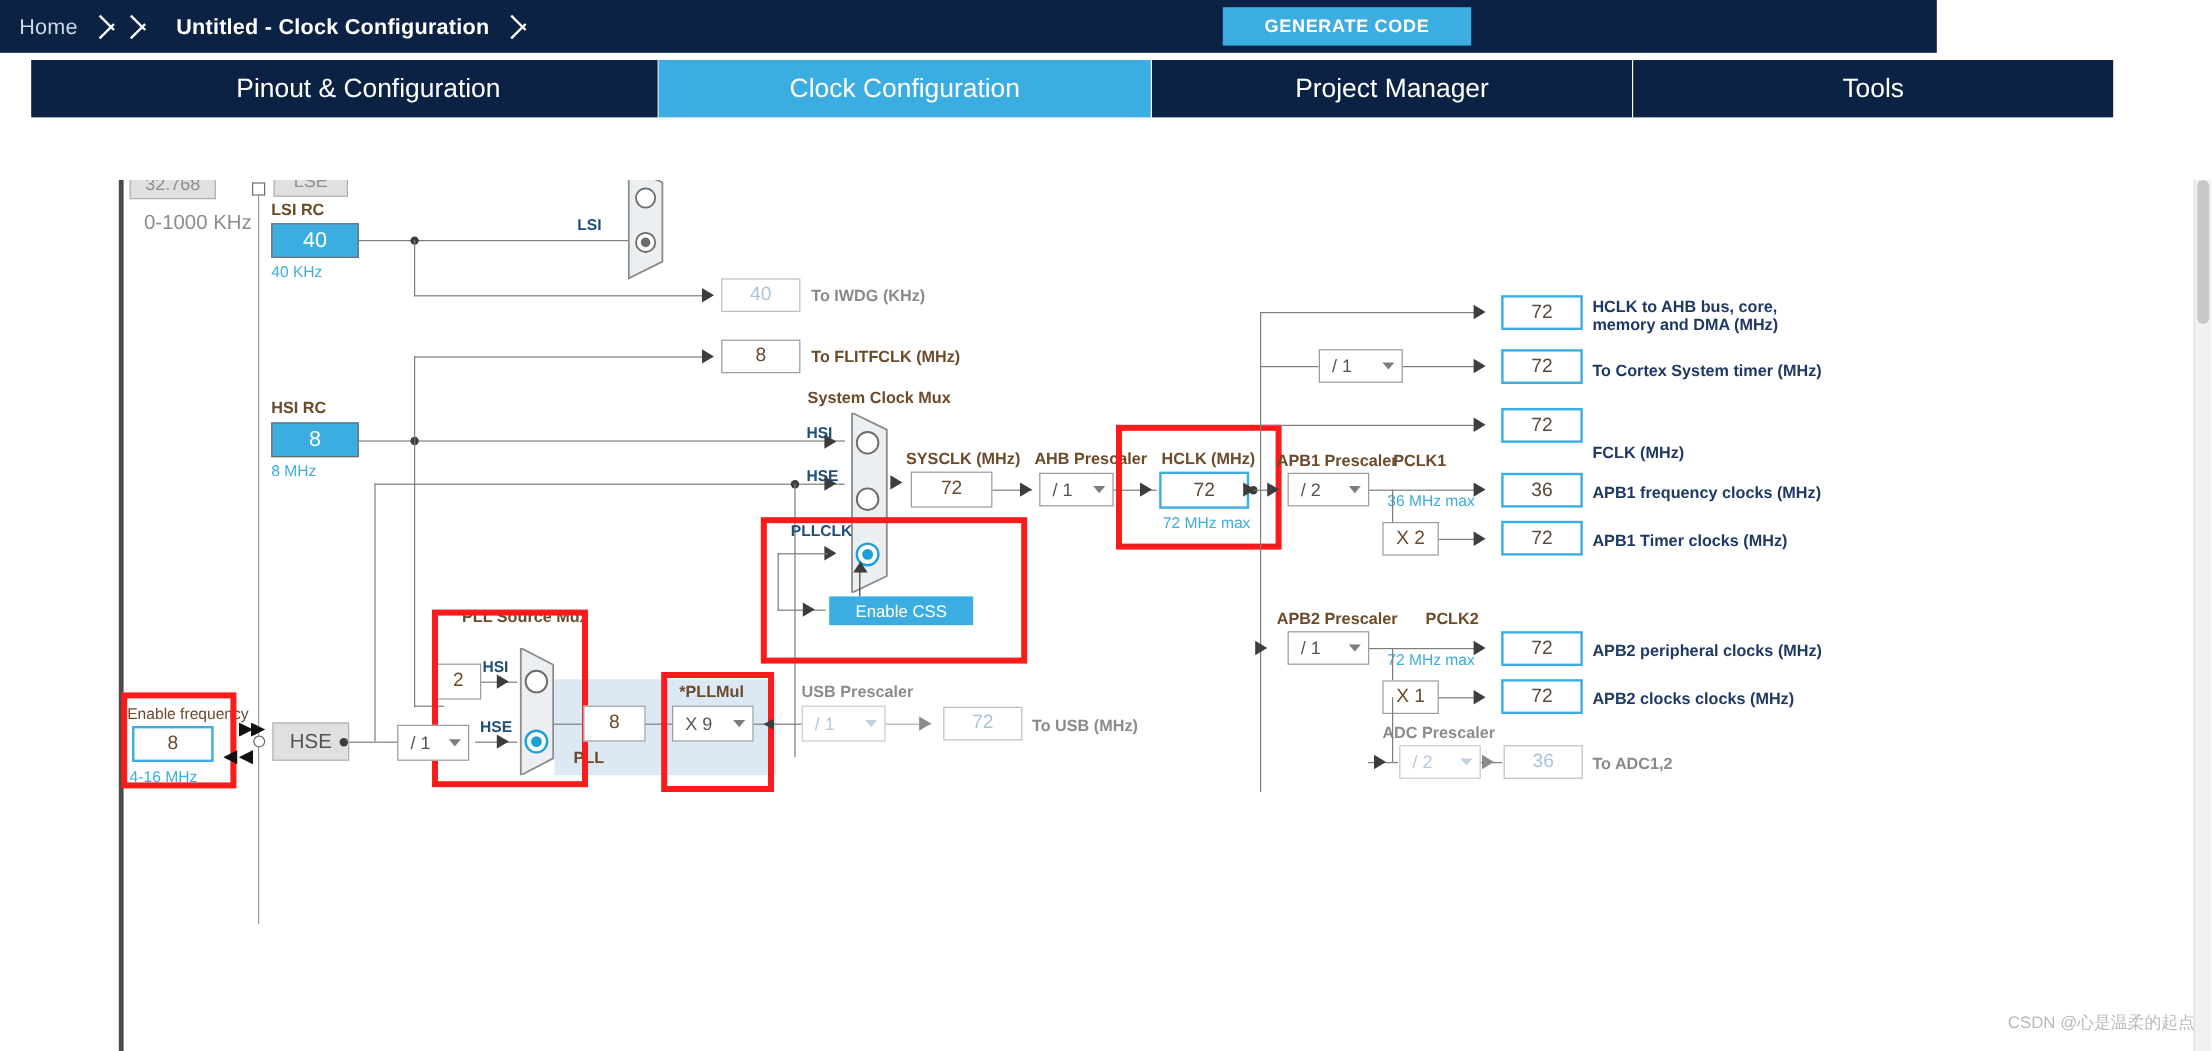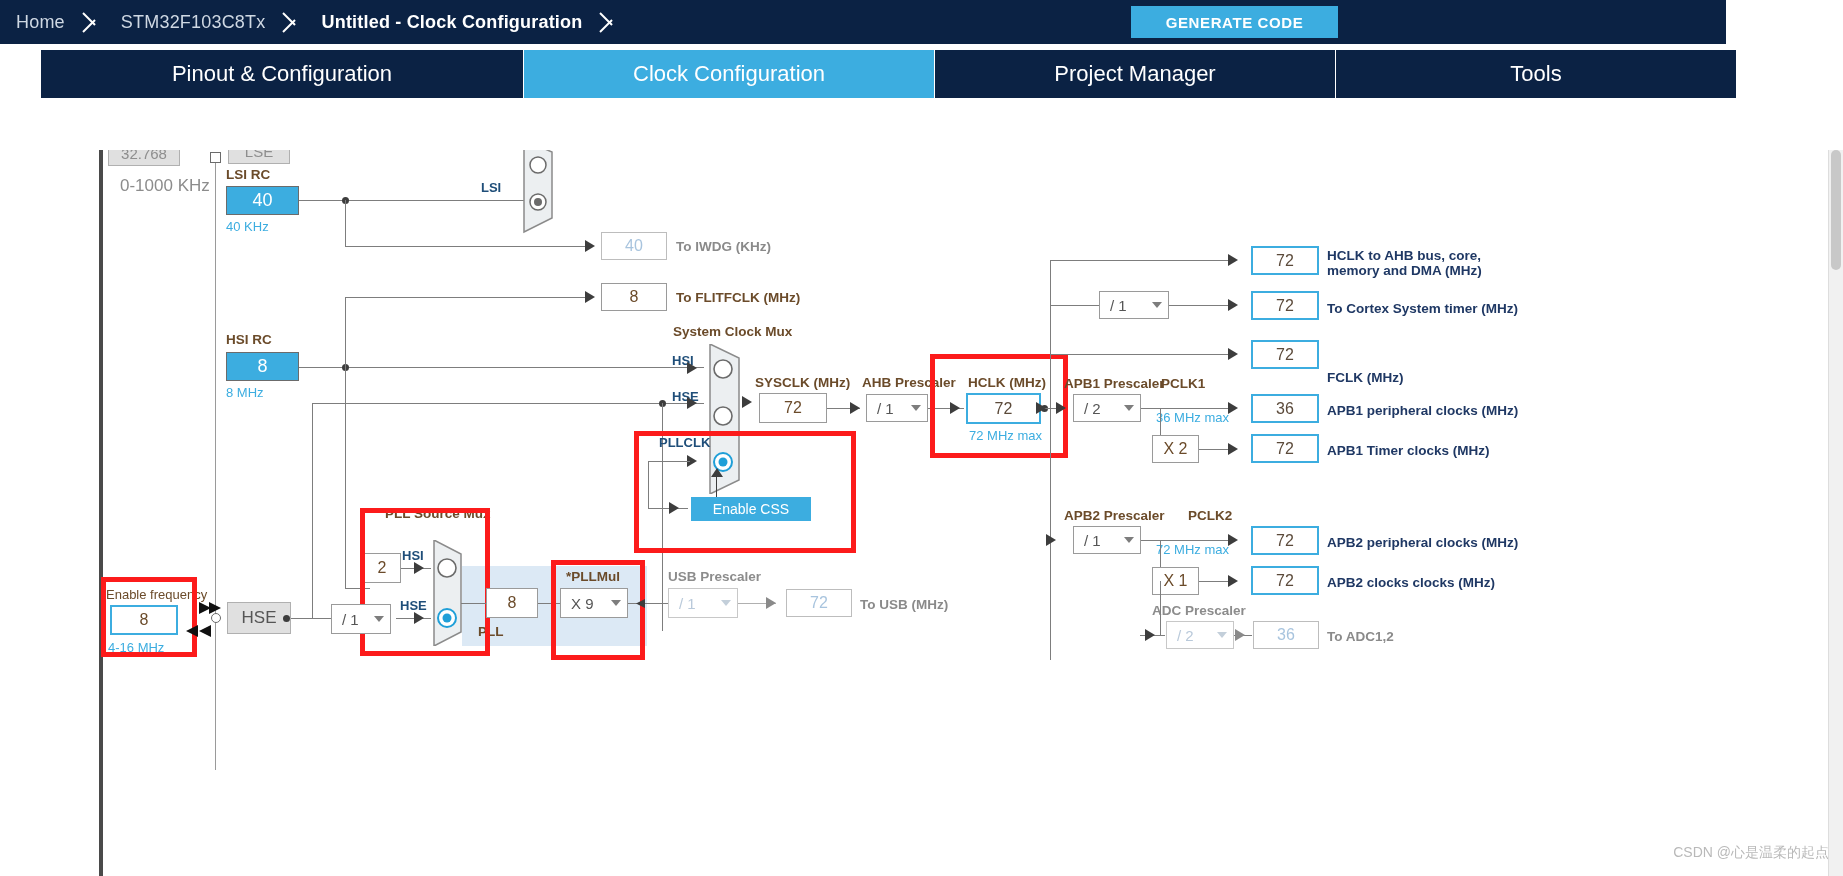--- a/index.html
+++ b/index.html
@@ -5,22 +5,23 @@
   html,body{margin:0;padding:0;}
   body{
     width:1843px;height:876px;
     background:#ffffff;
     font-family:"Liberation Sans", sans-serif;
     overflow:hidden;
     position:relative;
   }
   
   .topbar{
-    position:absolute;left:0;top:0;width:1726px;height:44px;
+    position:absolute;left:0;top:0;width:1582px;height:44px;
     background:#0b2244;
+    padding-left:32px;
   }
   .crumbs{position:absolute;left:0;top:0;height:44px;display:flex;align-items:center;}
   .crumb{
     color:#cfd8e3;font-size:18px;letter-spacing:.2px;
     padding:0 14px 0 16px;line-height:44px;white-space:nowrap;
   }
   .crumb.active{color:#ffffff;font-weight:bold;}
   .chev{
     width:26px;height:44px;position:relative;flex:0 0 26px;
   }
@@ -40,21 +41,21 @@
   .tabsrow{
     position:absolute;left:0;top:50px;width:1843px;height:48px;
     background:#ffffff;display:flex;
   }
   .tab{
     height:48px;display:flex;align-items:center;justify-content:center;
     color:#ffffff;font-size:22px;background:#0b2244;cursor:pointer;
     border-right:1px solid #ffffff;
   }
   .tab.sel{background:#3cade0;}
-  .tab.t1{width:482px;margin-left:28px;}
+  .tab.t1{width:482px;margin-left:13px;padding-left:40px;}
   .tab.t2{width:243px;}
   .tab.t2.sel{width:243px;}
   .tab.t3{width:480px;}
   .tab.t4{width:624px;border-right:none;}
   .tabs-left-pad{width:13px;background:#ffffff;}
   
   .toolbar{
     position:absolute;left:0;top:98px;width:1843px;height:56px;background:#fff;
   }
   .tbicon{position:absolute;top:113px;width:30px;height:30px;cursor:pointer;}
@@ -116,21 +117,20 @@
   .divider-v{position:absolute;width:1px;background:#9a9a9a;}
   .leftrail{position:absolute;left:99px;top:0px;width:4px;height:726px;background:#4a4a4a;}
 </style>
 </head>
 <body>
 
 <div class="topbar">
   <div class="crumbs">
     <span class="crumb">Home</span>
     <span class="chev"></span>
-    <span class="crumb">STM32F103C8Tx</span>
     <span class="chev"></span>
     <span class="crumb active">Untitled - Clock Configuration</span>
     <span class="chev"></span>
   </div>
   <button class="gen-code" style="right:388px;">GENERATE CODE</button>
 </div>
 
 <div class="tabsrow">
   <div class="tabs-left-pad"></div>
   <div class="tab t1">Pinout &amp; Configuration</div>
@@ -312,21 +312,21 @@
   <div class="arrowhead" style="left:1056px;top:252px;"></div>
   <div class="sel-box" style="left:1073px;top:244px;width:68px;height:28px;">
     <span class="cv">/ 2</span>
     <span class="caret"></span>
   </div>
   <div class="hline" style="left:1141px;top:258px;width:95px;"></div>
   <div class="lbl ttl" style="left:1161px;top:226px;color:#6b4b2a;">PCLK1</div>
   <div class="arrowhead" style="left:1228px;top:252px;"></div>
   <div class="blk sel" style="left:1251px;top:244px;width:68px;height:29px;">36</div>
   <div class="lbl cyan" style="left:1156px;top:260px;">36 MHz max</div>
-  <div class="outlbl" style="left:1327px;top:253px;">APB1 peripheral clocks (MHz)</div>
+  <div class="outlbl" style="left:1327px;top:253px;">APB1 frequency clocks (MHz)</div>
 
   <div class="wv" style="left:1160px;top:258px;height:41px;"></div>
   <div class="blk" style="left:1152px;top:285px;width:47px;height:28px;color:#6b4b2a;">X 2</div>
   <div class="hline" style="left:1199px;top:299px;width:37px;"></div>
   <div class="arrowhead" style="left:1228px;top:293px;"></div>
   <div class="blk sel" style="left:1251px;top:284px;width:68px;height:29px;">72</div>
   <div class="outlbl" style="left:1327px;top:293px;">APB1 Timer clocks (MHz)</div>
 
   <div class="lbl ttl" style="left:1064px;top:358px;color:#6b4b2a;">APB2 Prescaler</div>
   <div class="arrowhead" style="left:1046px;top:384px;"></div>

